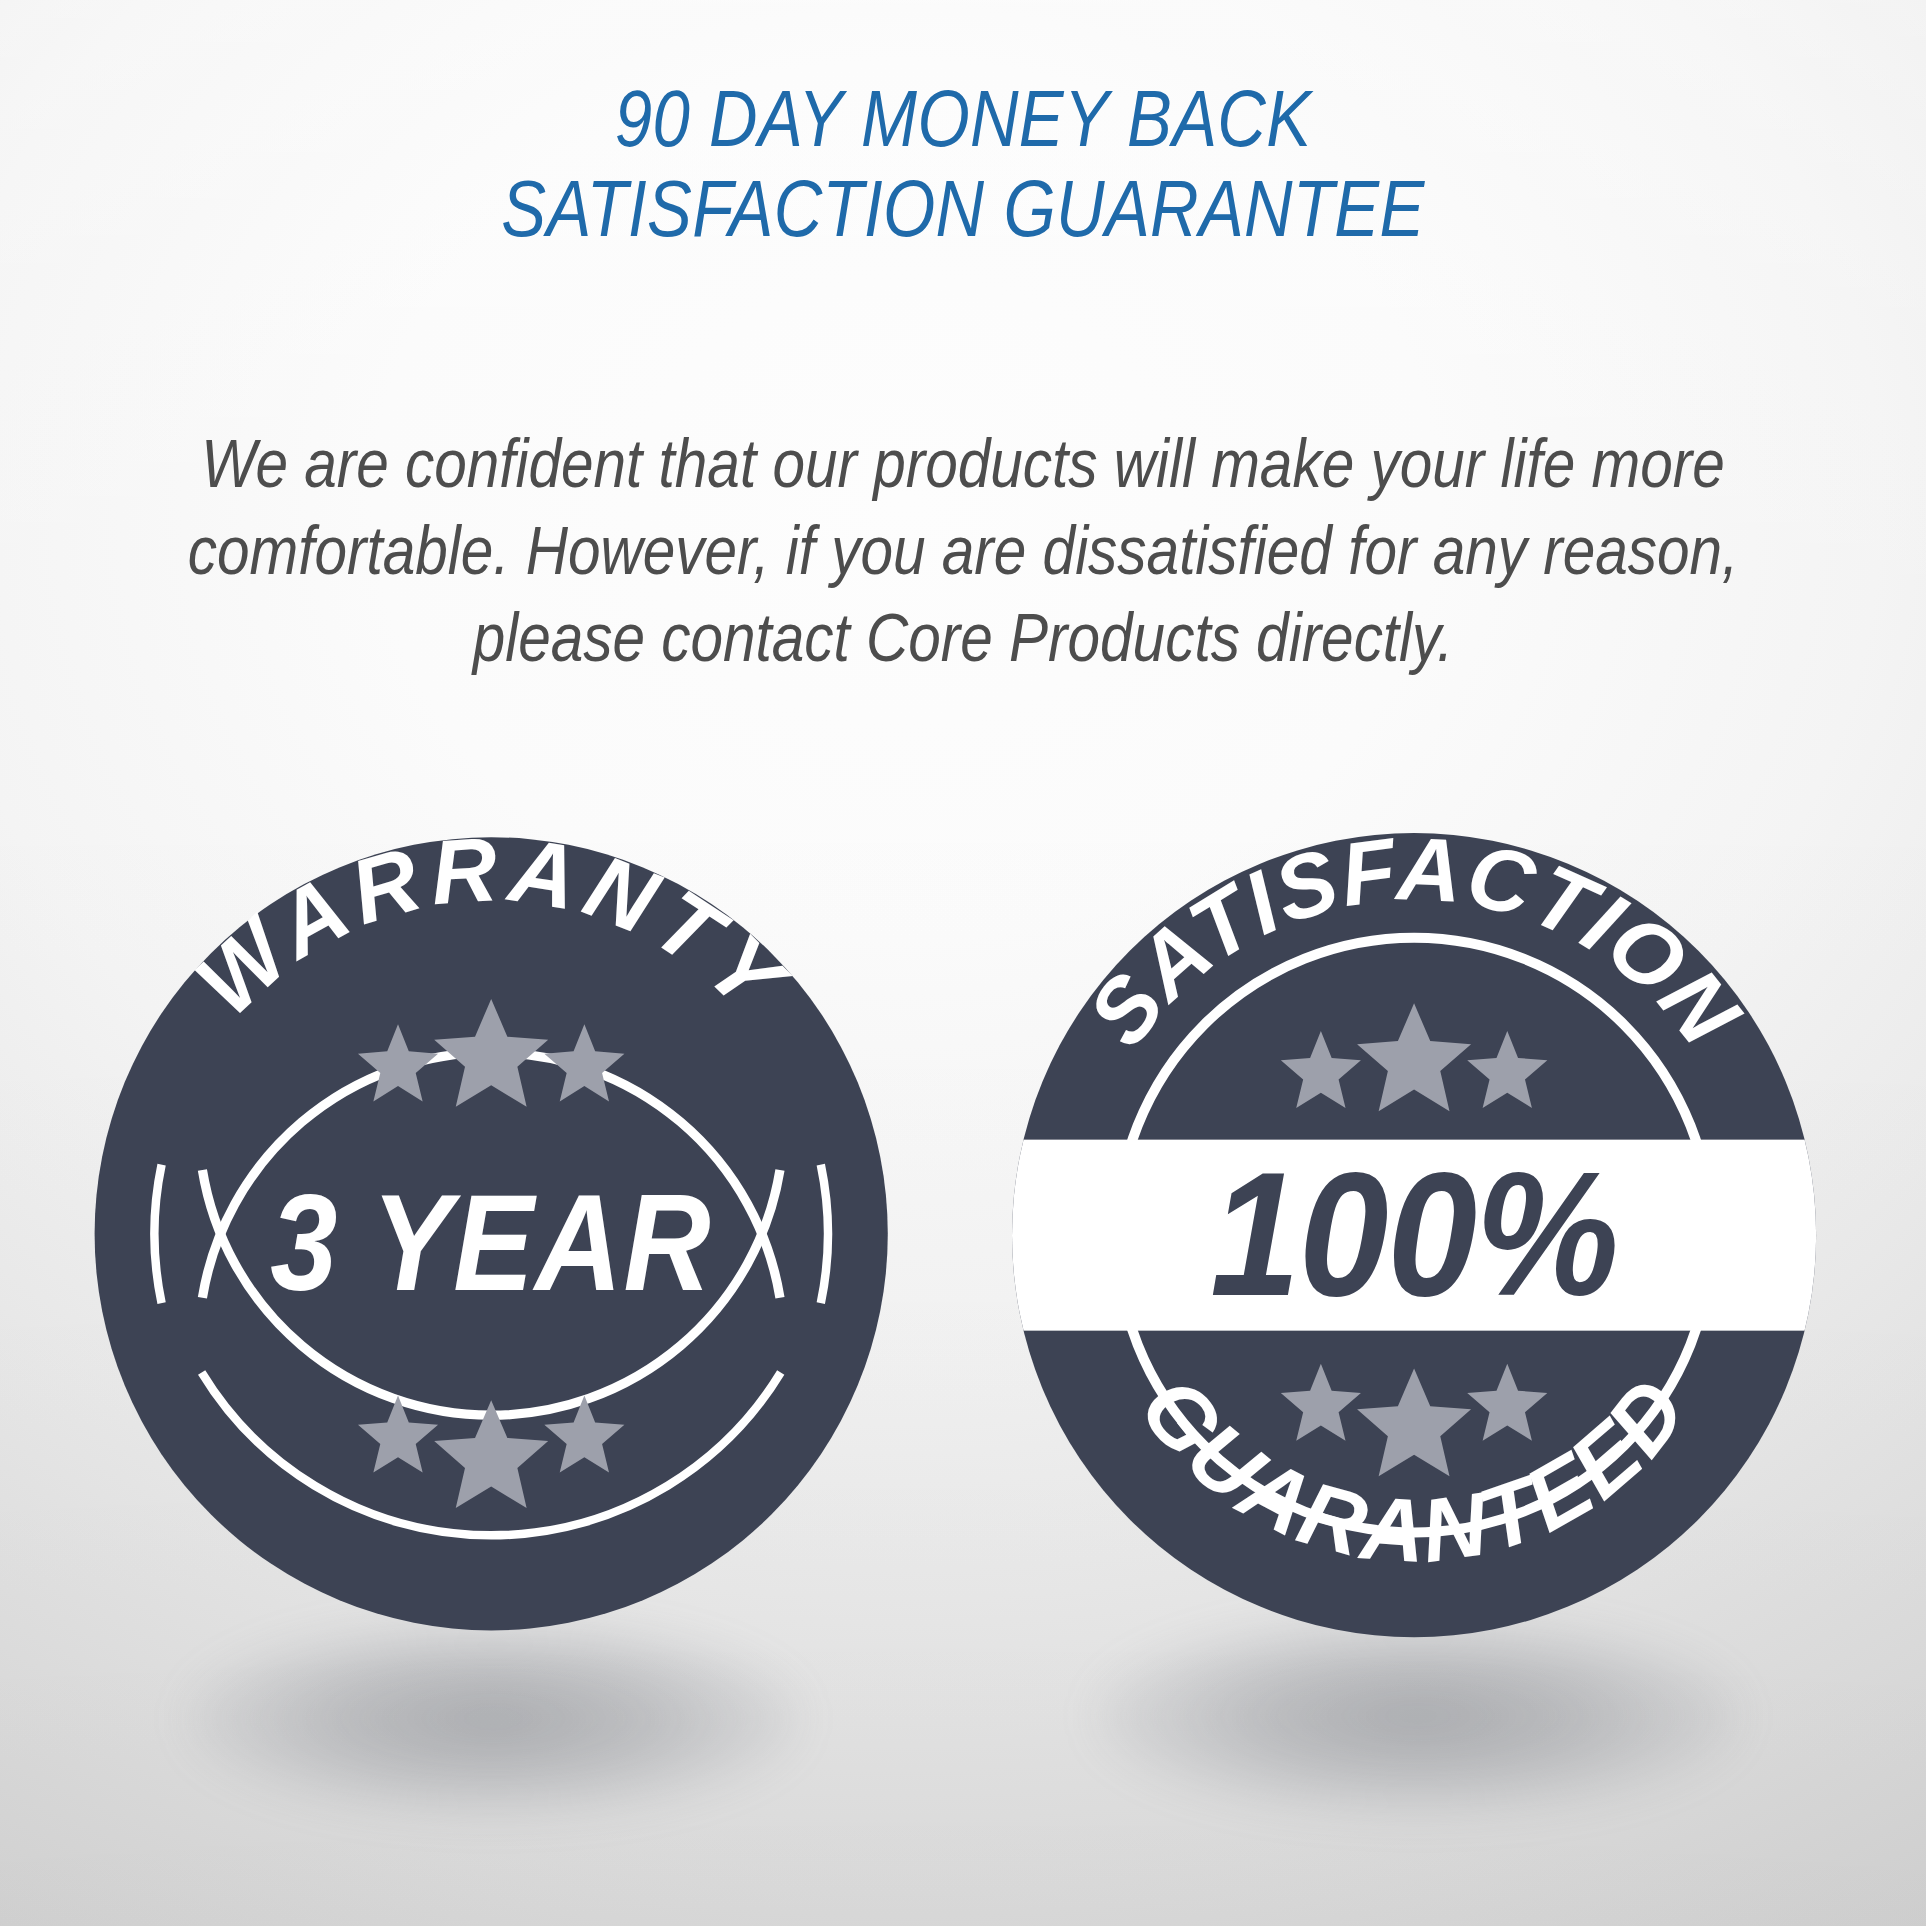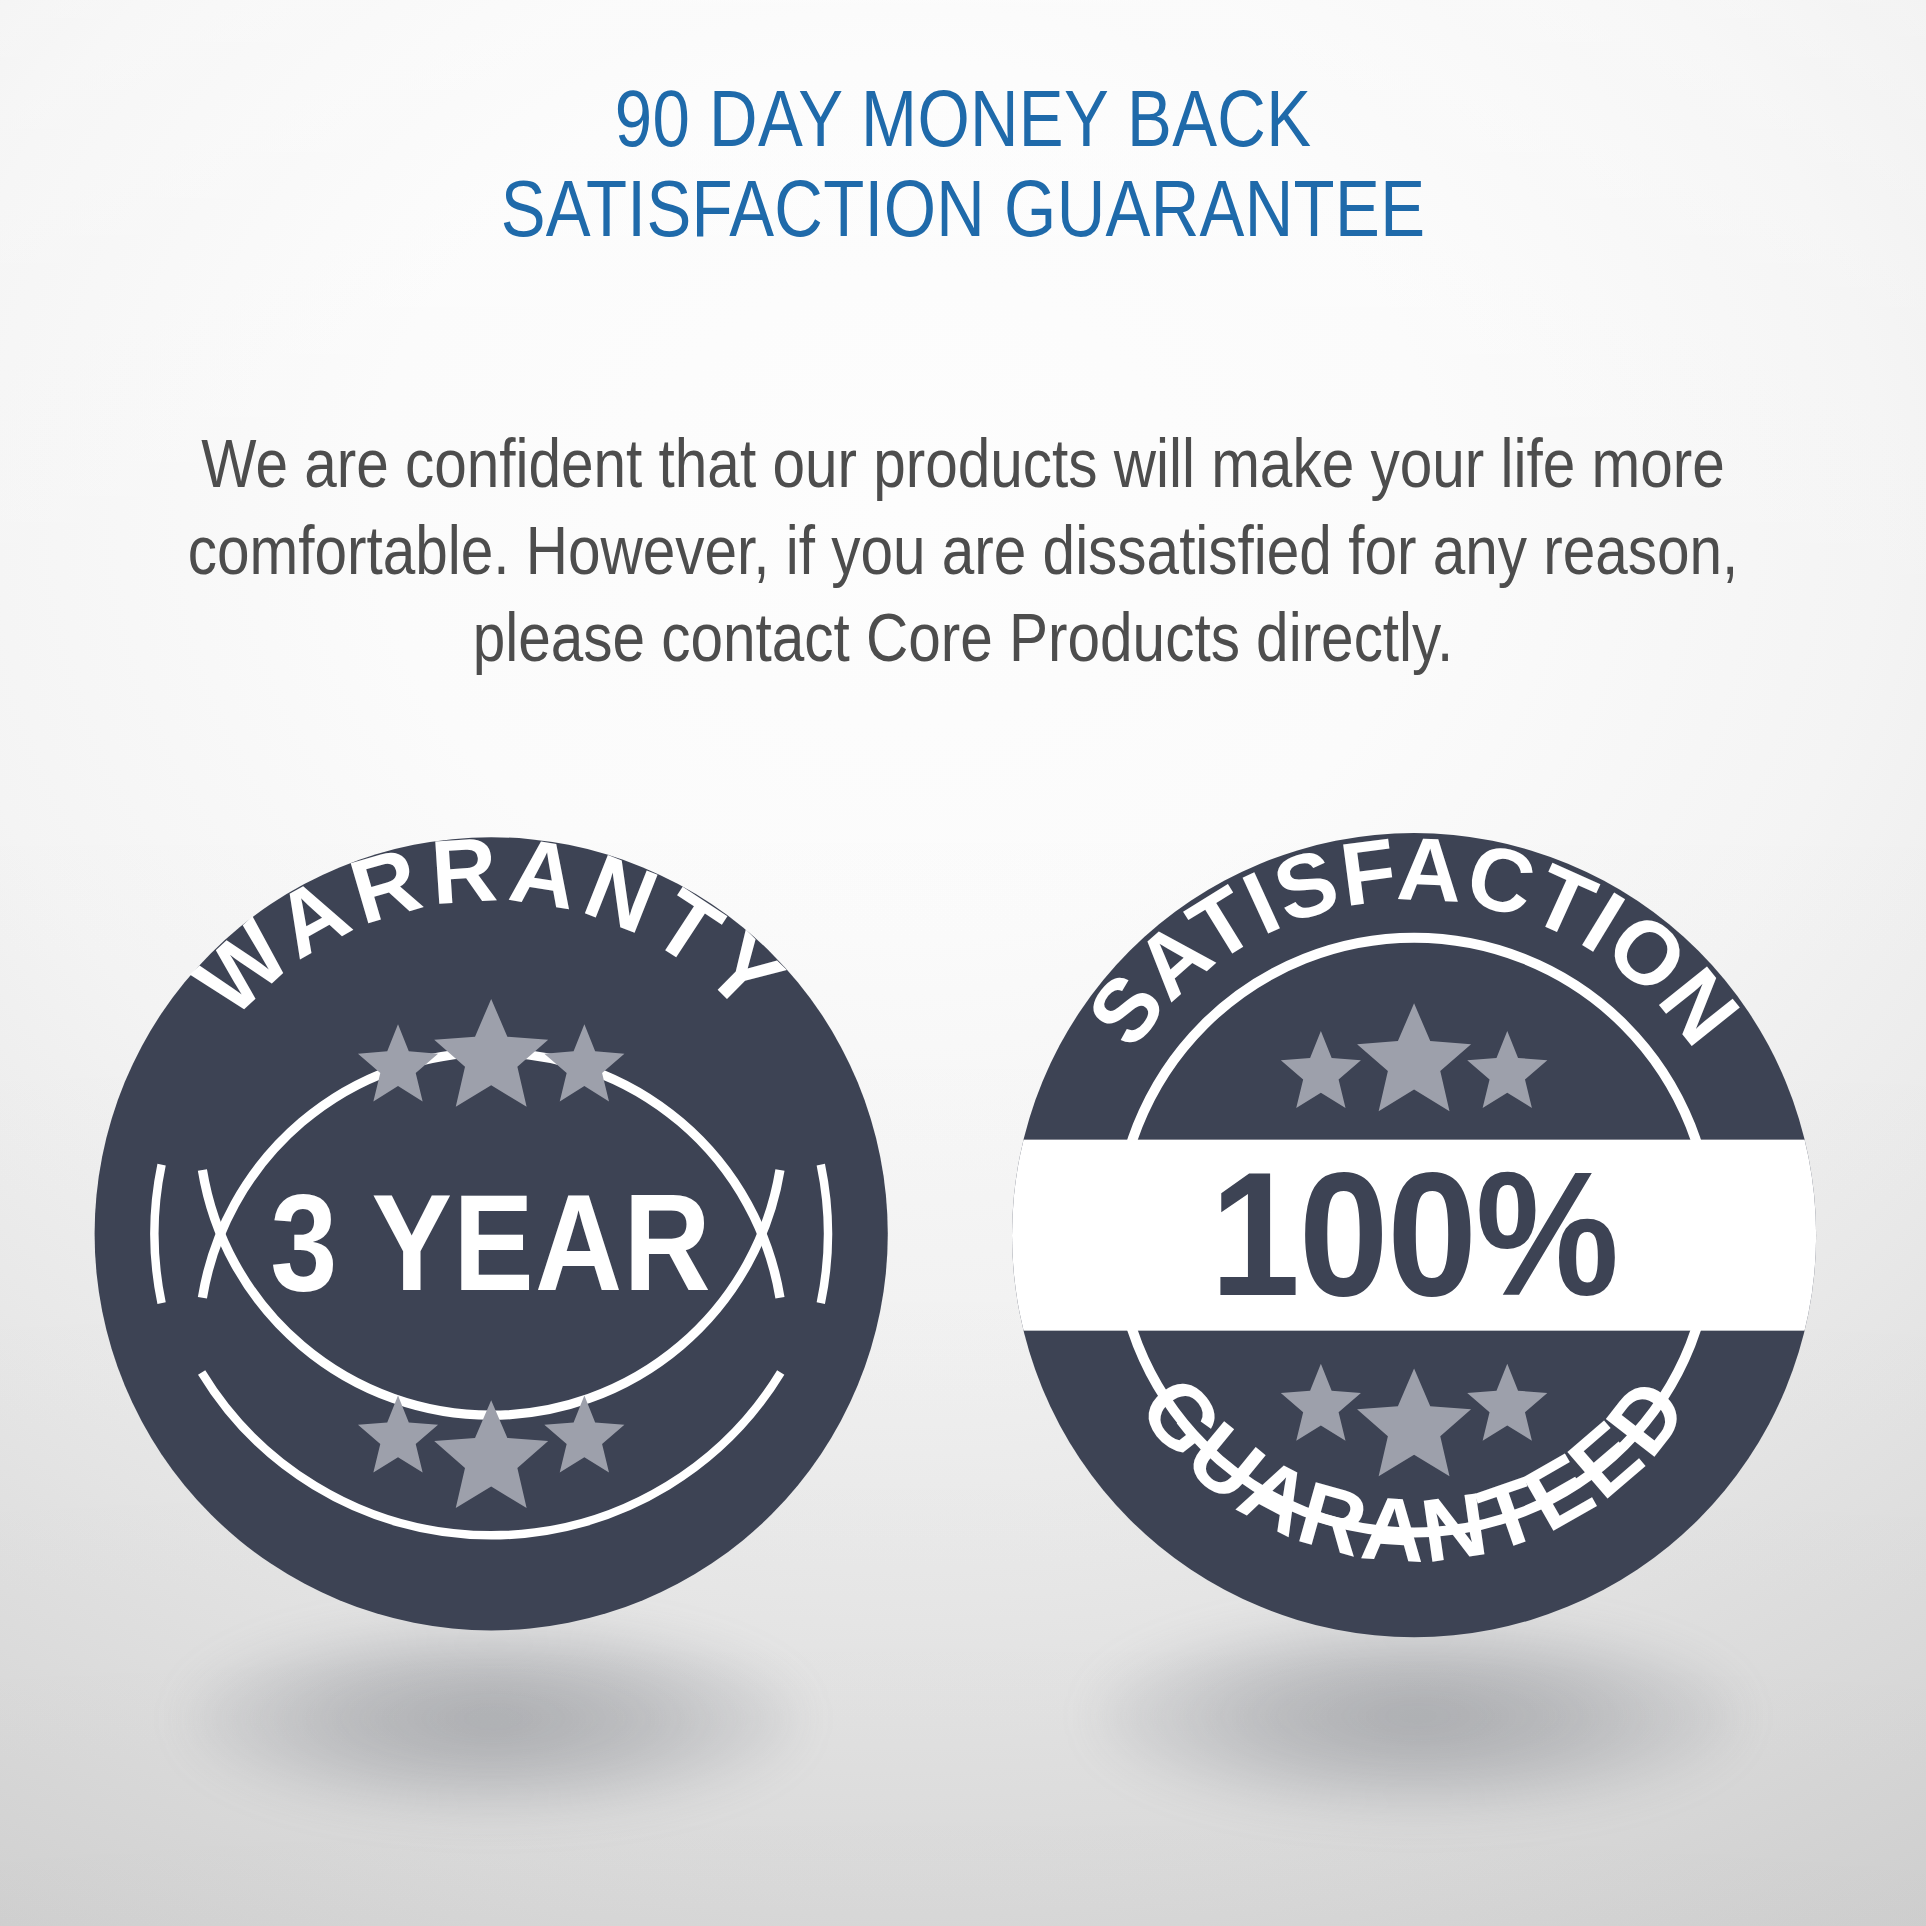--- a/index.html
+++ b/index.html
@@ -6,20 +6,21 @@
     margin: 0;
     padding: 0;
     background: #ffffff;
   }
   #page {
     position: relative;
     width: 1926px;
     height: 1926px;
     overflow: hidden;
     font-family: "Liberation Sans", sans-serif;
+    font-style: italic;
   }
   #bg {
     position: absolute;
     inset: 0;
     background:
       radial-gradient(ellipse 115% 95% at 47% 26%,
         #fdfdfd 0%,
         #fbfbfb 24%,
         #f4f4f4 44%,
         #eaeaea 60%,

